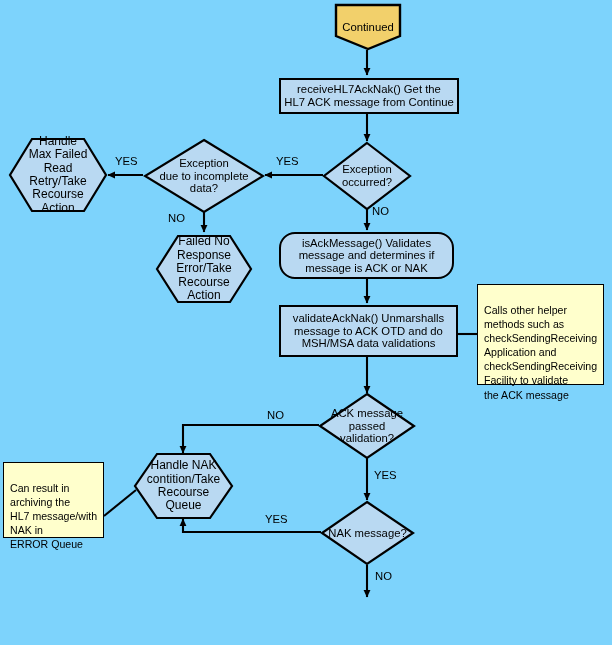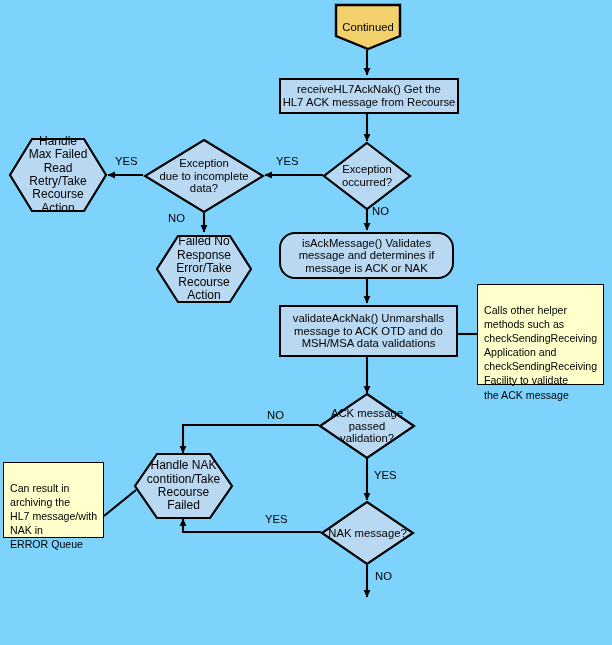--- a/index.html
+++ b/index.html
@@ -139,21 +139,21 @@
 
   <div class="shapewrap termnode" style="left:334px; top:3px; width:68px; height:48px;">
     <svg width="68" height="48" viewBox="0 0 68 48">
       <polygon points="2,2 66,2 66,33 34,46 2,33" fill="#f2d06b" stroke="#000000" stroke-width="2.4"></polygon>
     </svg>
     <div class="shapetext" style="padding-bottom:9px;">Continued</div>
   </div>
 
   <div class="node proc" style="left:279px; top:78px; width:180px; height:36px;">
     <span>receiveHL7AckNak() Get the
-HL7 ACK message from Recourse</span>
+HL7 ACK message from Continue</span>
   </div>
 
   <div class="shapewrap diamond" style="left:322px; top:141px; width:90px; height:70px;">
     <svg width="90" height="70" viewBox="0 0 90 70">
       <polygon points="45,2 88,35 45,68 2,35" fill="#b9d9f2" stroke="#000000" stroke-width="2.2"></polygon>
     </svg>
     <div class="shapetext">Exception
 occurred?</div>
   </div>
 
@@ -225,21 +225,21 @@
 validation?</div>
   </div>
 
   <div class="shapewrap hexnode" style="left:133px; top:452px; width:101px; height:68px;">
     <svg width="101" height="68" viewBox="0 0 101 68">
       <polygon points="24,2 77,2 99,34 77,66 24,66 2,34" fill="#b9d9f2" stroke="#000000" stroke-width="2.2"></polygon>
     </svg>
     <div class="shapetext">Handle NAK
 contition/Take
 Recourse
-Failed</div>
+Queue</div>
   </div>
 
   <div class="note" style="left:3px; top:462px; width:101px; height:76px;">
     <span>Can result in
 archiving the
 HL7 message/with
 NAK in
 ERROR Queue</span>
     <svg class="note-fold" width="20" height="20" viewBox="0 0 20 20" style="right:-1px; bottom:-1px;">
       <polygon points="0,20 20,20 20,0" fill="#ffffff" stroke="none"></polygon>

